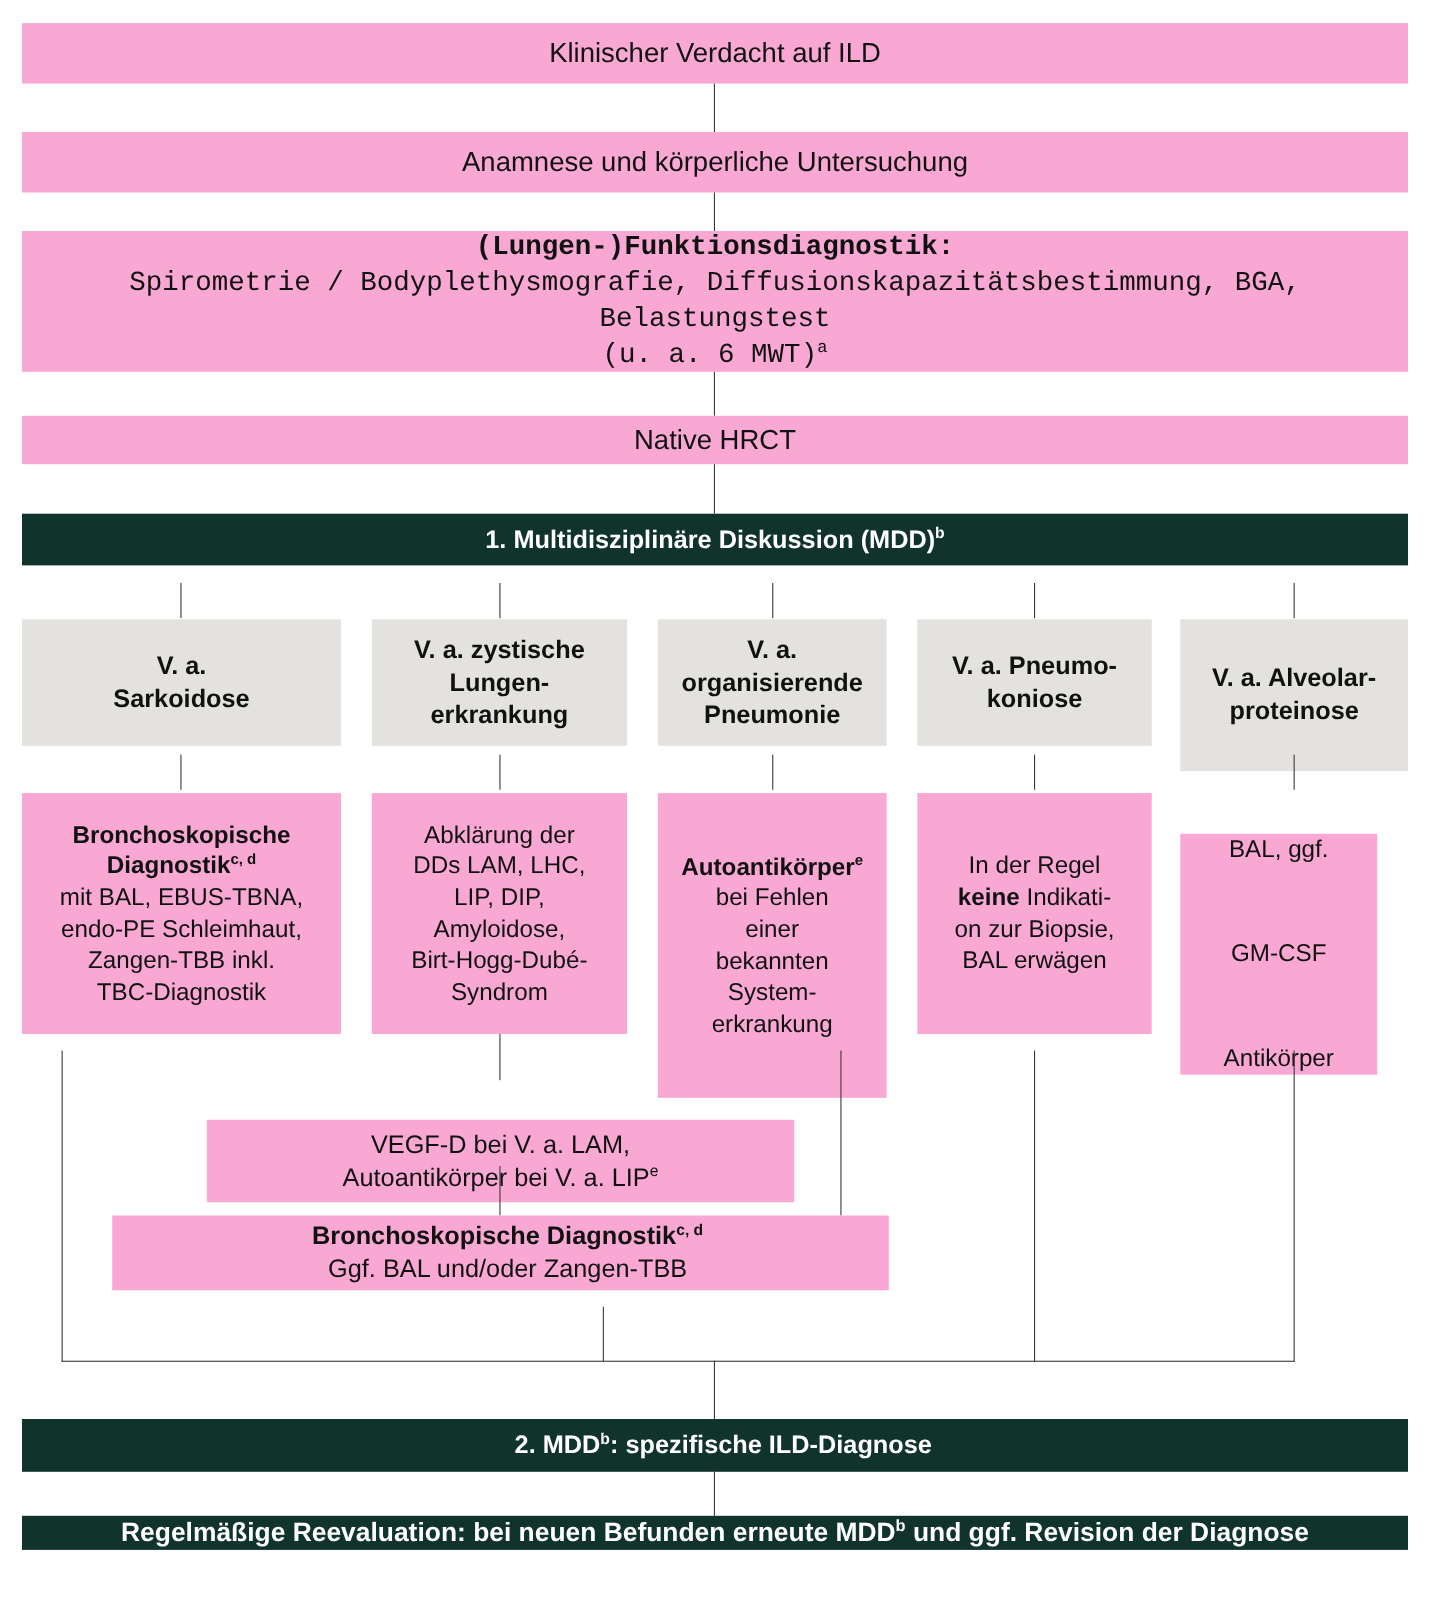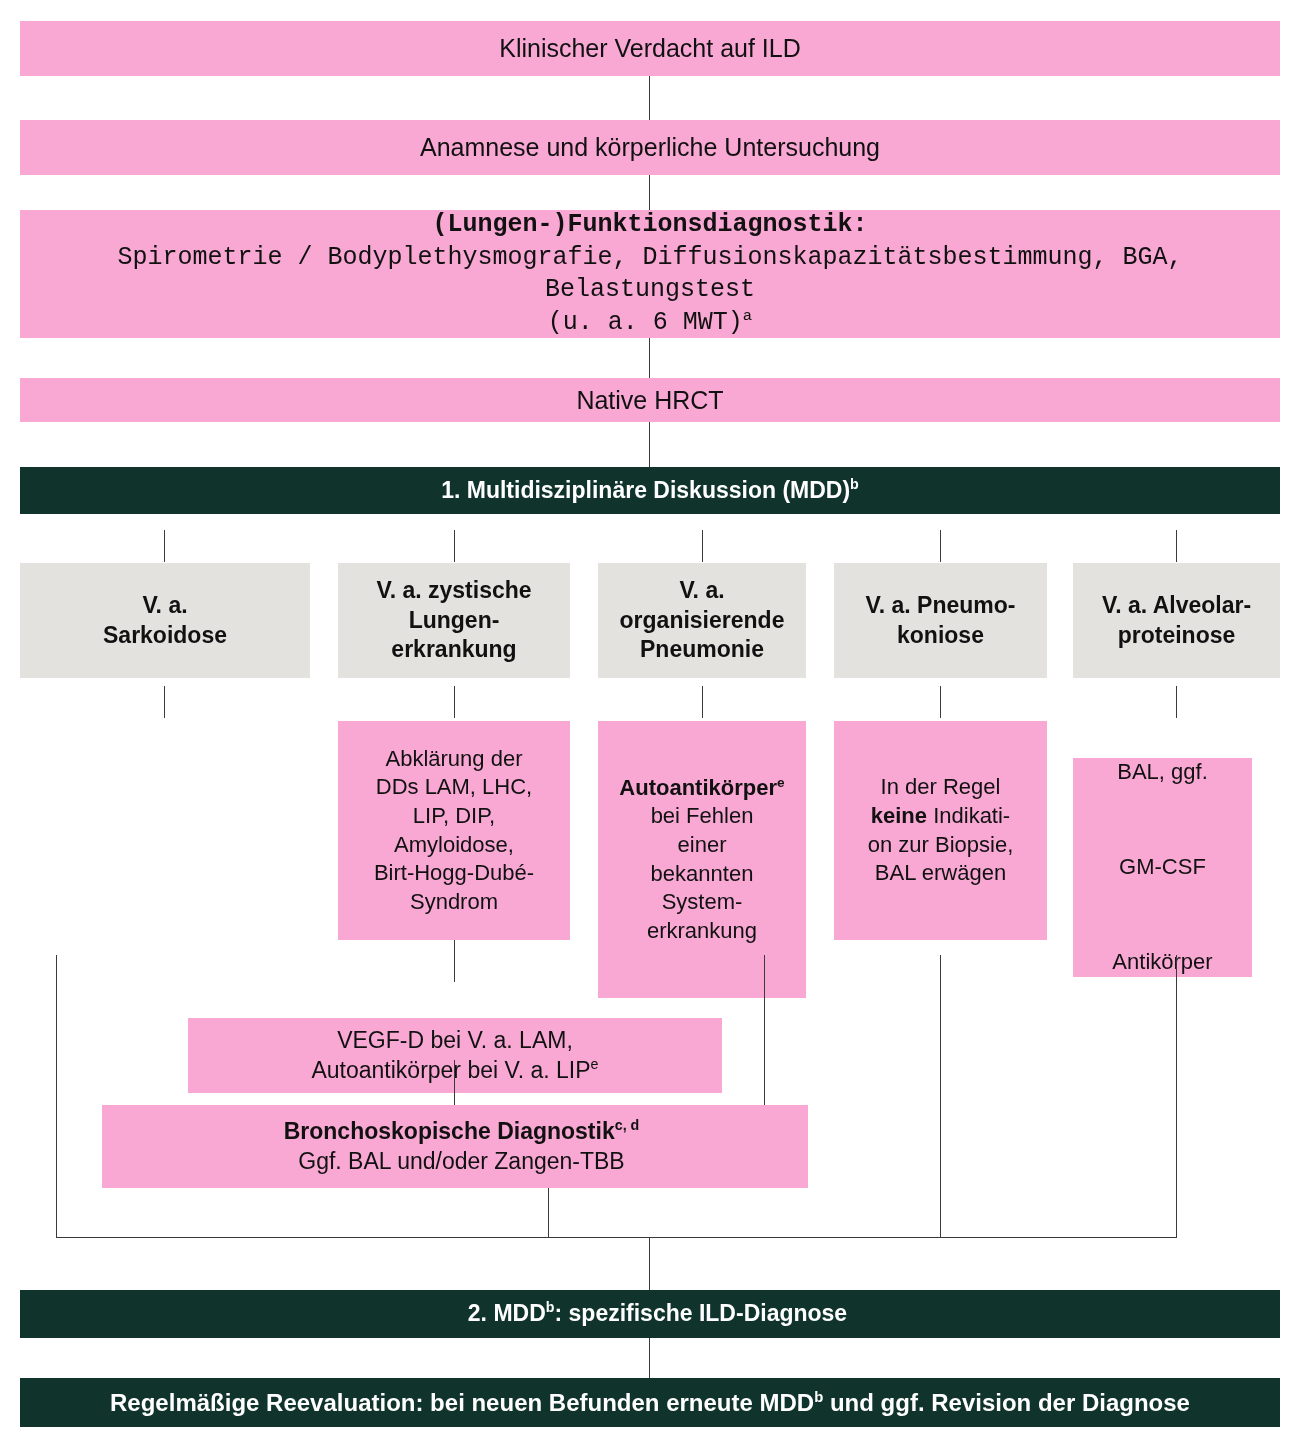--- a/index.html
+++ b/index.html
@@ -118,31 +118,39 @@
     <span class="ln">V. a.</span>
     <span class="ln">organisierende</span>
     <span class="ln">Pneumonie</span>
   </div>
 
   <div class="box gray t-cat" style="left:834px; top:563px; width:213px; height:115px;">
     <span class="ln">V. a. Pneumo-</span>
     <span class="ln">koniose</span>
   </div>
 
-  <div class="box gray t-cat" style="left:1073px; top:563px; width:207px; height:115px;">
+  <div class="box gray t-cat" style="left:1073px; top:563px; width:207px; height:138px;">
     <span class="ln">V. a. Alveolar-</span>
     <span class="ln">proteinose</span>
   </div>
 
   <div class="vline" style="left:164px; top:686px; height:32px;"></div>
   <div class="vline" style="left:454px; top:686px; height:32px;"></div>
   <div class="vline" style="left:702px; top:686px; height:32px;"></div>
   <div class="vline" style="left:940px; top:686px; height:32px;"></div>
   <div class="vline" style="left:1176px; top:686px; height:32px;"></div>
 
+  <div class="box green t-cell" style="left:20px; top:721px; width:290px; height:219px;">
+    <span class="ln bold">Bronchoskopische</span>
+    <span class="ln bold"><span>Diagnostik</span><sup>c, d</sup></span>
+    <span class="ln">mit BAL, EBUS-TBNA,</span>
+    <span class="ln">endo-PE Schleimhaut,</span>
+    <span class="ln">Zangen-TBB inkl.</span>
+    <span class="ln">TBC-Diagnostik</span>
+  </div>
 
   <div class="box green t-cell" style="left:338px; top:721px; width:232px; height:219px;">
     <span class="ln">Abklärung der</span>
     <span class="ln">DDs LAM, LHC,</span>
     <span class="ln">LIP, DIP,</span>
     <span class="ln">Amyloidose,</span>
     <span class="ln">Birt-Hogg-Dubé-</span>
     <span class="ln">Syndrom</span>
   </div>
 
@@ -173,31 +181,31 @@
   <div class="vline" style="left:764px; top:955px; height:150px;"></div>
   <div class="vline" style="left:940px; top:955px; height:283px;"></div>
   <div class="vline" style="left:1176px; top:955px; height:283px;"></div>
 
   <div class="box green t-wide" style="left:188px; top:1018px; width:534px; height:75px;">
     <span class="ln">VEGF-D bei V. a. LAM,</span>
     <span class="ln"><span>Autoantikörper bei V. a. LIP</span><sup>e</sup></span>
   </div>
   <div class="vline" style="left:454px; top:1060px; height:45px;"></div>
 
-  <div class="box green t-wide" style="left:102px; top:1105px; width:706px; height:83px;padding-left:13px;">
+  <div class="box green t-wide" style="left:102px; top:1105px; width:706px; height:68px;padding-left:13px;">
     <span class="ln bold"><span>Bronchoskopische Diagnostik</span><sup>c, d</sup></span>
     <span class="ln">Ggf. BAL und/oder Zangen-TBB</span>
   </div>
   <div class="vline" style="left:548px; top:1188px; height:50px;"></div>
 
   <div class="hline" style="left:56px; top:1237px; width:1121px;"></div>
   <div class="vline" style="left:649px; top:1237px; height:53px;"></div>
 
   <div class="box dark t-bar" style="left:20px; top:1290px; width:1260px; height:48px;padding-left:15px;">
     <span class="ln"><span>2. MDD</span><sup>b</sup><span>: spezifische ILD-Diagnose</span></span>
   </div>
   <div class="vline" style="left:649px; top:1338px; height:40px;"></div>
 
-  <div class="box dark t-final" style="left:20px; top:1378px; width:1260px; height:49px;">
+  <div class="box dark t-final" style="left:20px; top:1378px; width:1260px; height:31px;">
     <span class="ln"><span>Regelmäßige Reevaluation: bei neuen Befunden erneute MDD</span><sup>b</sup><span> und ggf. Revision der Diagnose</span></span>
   </div>
 
 </div>
 
 </body></html>

